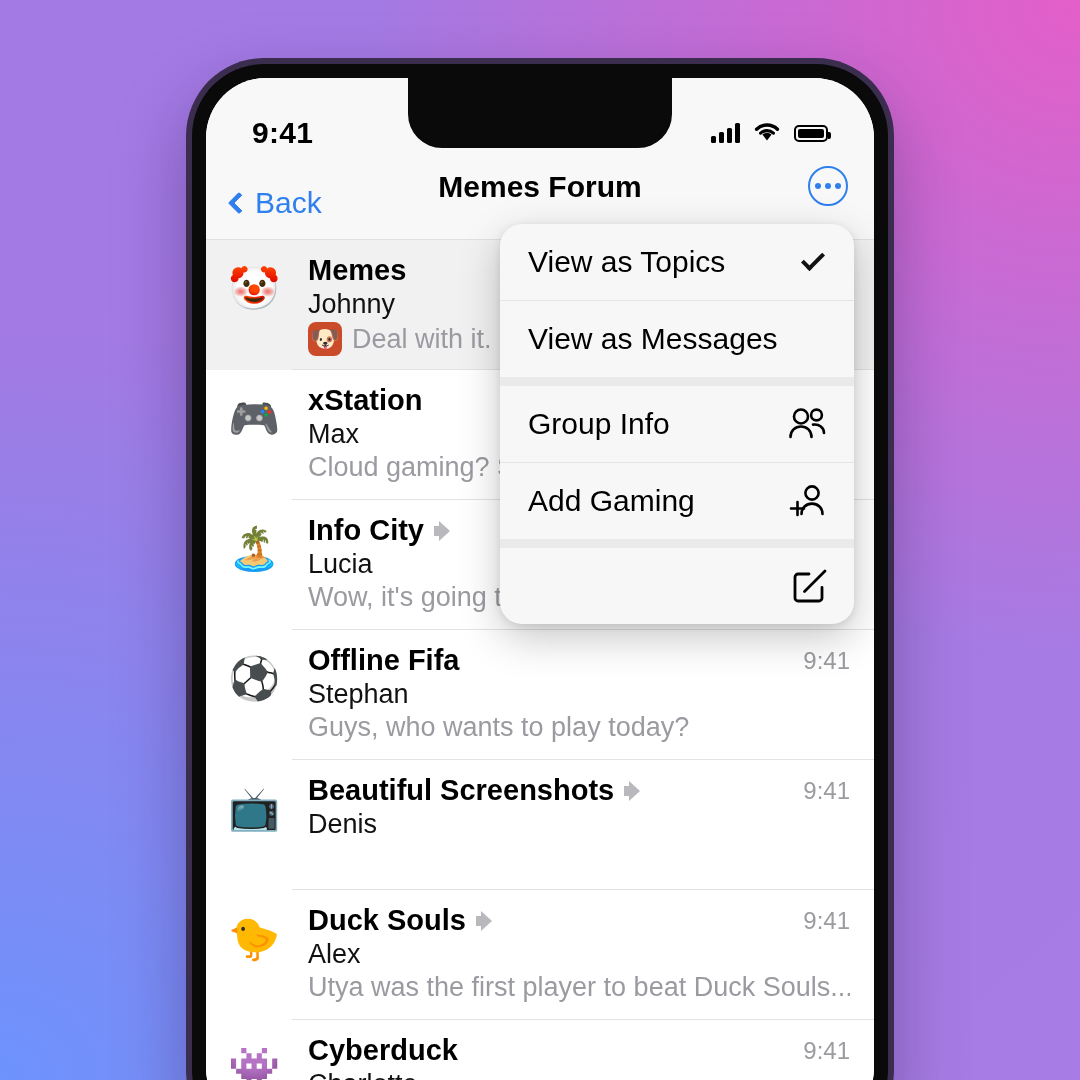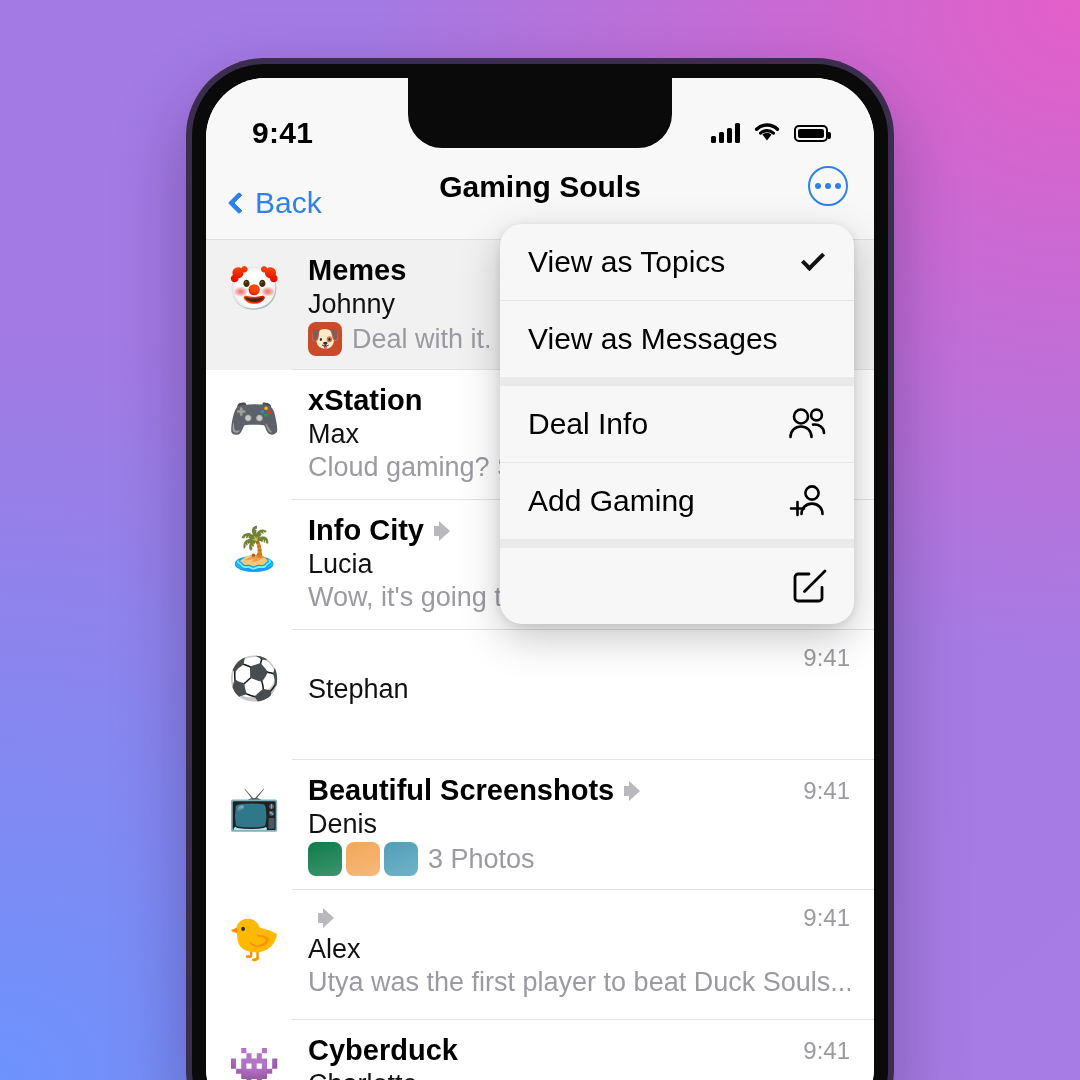--- a/index.html
+++ b/index.html
@@ -195,21 +195,21 @@
             </span>
         </div>
       </div>
 
       <div id="nav-bar">
         <div id="back-button">
           <span id="back-chevron"></span>
           <span id="back-label">Back</span>
         </div>
         <div id="nav-titles">
-          <div id="nav-title">Gaming Souls</div>
+          <div id="nav-title">Memes Forum</div>
         </div>
         <div id="more-button">
             <b></b>
             <b></b>
             <b></b>
           </div>
       </div>
 
       <div id="chat-list">
           <div class="chat-row selected">
@@ -250,50 +250,47 @@
               <div class="row-preview">
                 <span>Wow, it's going to</span>
               </div>
             </div>
             <div class="divider"></div>
           </div>
           <div class="chat-row">
             <div class="row-emoji">⚽</div>
             <div class="row-body">
               <div class="row-topline">
+                <div class="row-title">Offline Fifa</div>
                 <div class="row-time">9:41</div>
               </div>
               <div class="row-sender">Stephan</div>
+              <div class="row-preview">
+                <span>Guys, who wants to play today?</span>
+              </div>
             </div>
             <div class="divider"></div>
           </div>
           <div class="chat-row">
             <div class="row-emoji">📺</div>
             <div class="row-body">
               <div class="row-topline">
                 <div class="row-title">Beautiful Screenshots</div>
                 <span class="mute-icon"></span>
                 <div class="row-time">9:41</div>
               </div>
               <div class="row-sender">Denis</div>
-              <div class="row-preview">
-                <span class="photo-strip">
-                  <span class="photo-thumb" style="background: linear-gradient(160deg, rgb(14, 123, 74), rgba(14, 123, 74, 0.8));"></span>
-                  <span class="photo-thumb" style="background: linear-gradient(160deg, rgb(243, 167, 90), rgba(243, 167, 90, 0.8));"></span>
-                  <span class="photo-thumb" style="background: linear-gradient(160deg, rgb(79, 159, 184), rgba(79, 159, 184, 0.8));"></span>
-                </span>
-                <span>3 Photos</span>
-              </div>
             </div>
             <div class="divider"></div>
           </div>
           <div class="chat-row">
             <div class="row-emoji">🐤</div>
             <div class="row-body">
               <div class="row-topline">
+                <div class="row-title">Duck Souls</div>
                 <span class="mute-icon"></span>
                 <div class="row-time">9:41</div>
               </div>
               <div class="row-sender">Alex</div>
               <div class="row-preview">
                 <span>Utya was the first player to beat Duck Souls...</span>
               </div>
             </div>
             <div class="divider"></div>
           </div>
@@ -317,21 +314,21 @@
               <span class="check-icon"></span>
             </span>
           </div>
           <div class="menu-sep"></div>
           <div class="menu-item">
             <span class="m-label">View as Messages</span>
             <span class="m-right"></span>
           </div>
           <div class="menu-gap"></div>
           <div class="menu-item">
-            <span class="m-label">Deal Info</span>
+            <span class="m-label">Group Info</span>
             <span class="m-right">
               <span class="m-icon">
                 <svg width="40" height="34" viewBox="0 0 40 34">
                   <circle cx="13" cy="9.5" r="7" fill="none" stroke="#000" stroke-width="2.6"></circle>
                   <path d="M2.5 30c0-6.3 4.7-10.5 10.5-10.5S23.5 23.7 23.5 30" fill="none" stroke="#000" stroke-width="2.6" stroke-linecap="round"></path>
                   <circle cx="28.5" cy="8" r="5.4" fill="none" stroke="#000" stroke-width="2.6"></circle>
                   <path d="M25 17.6c6.2-1 11 3 11 8.4" fill="none" stroke="#000" stroke-width="2.6" stroke-linecap="round"></path>
                 </svg>
               </span>
             </span>

